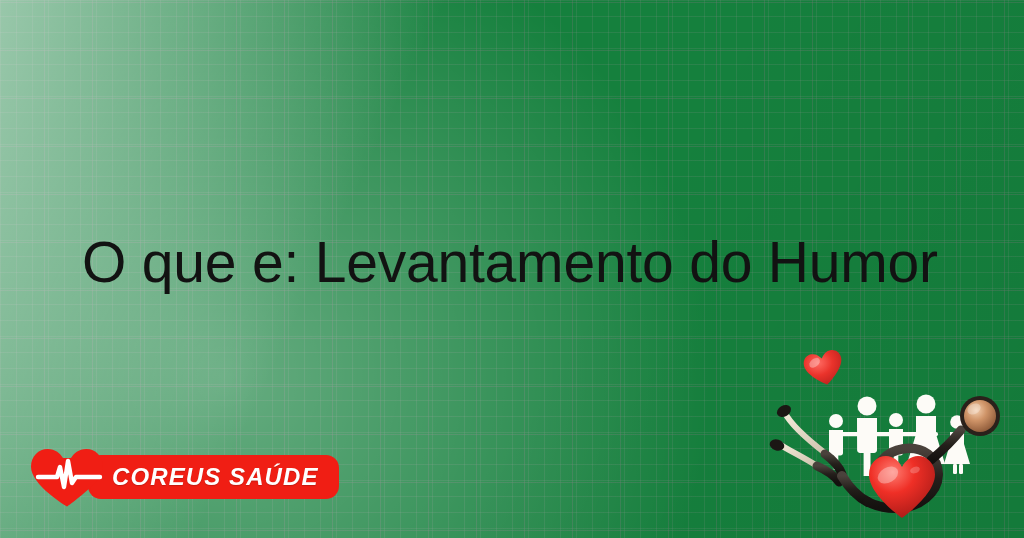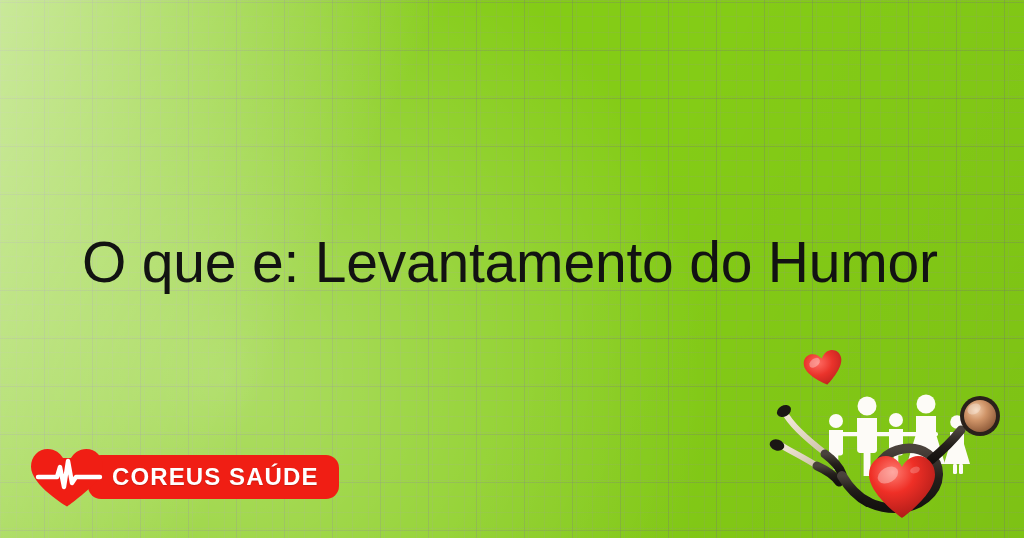--- a/index.html
+++ b/index.html
@@ -7,21 +7,21 @@
   html, body {
     width:1024px; height:538px;
     overflow:hidden;
     font-family:"Liberation Sans", sans-serif;
   }
 
   
   #slide {
     position:relative;
     width:1024px; height:538px;
-    background-color:#84cc16;
+    background-color:#15803d;
     overflow:hidden;
   }
 
   #grid-minor, #grid-major, #paper-noise {
     position:absolute; inset:0;
     pointer-events:none;
   }
 
   
   #grid-minor {
@@ -80,20 +80,21 @@
     background:#f01e14;
     border-radius:11px;
     display:flex; align-items:center;
     padding:0 18px 0 22px;
     box-shadow:0 0 0 2px #f01e14;
   }
   #brand-name-text {
     color:#ffffff;
     font-size:24px;
     font-weight:700;
+    font-style:italic;
     letter-spacing:1.1px;
     white-space:nowrap;
     text-shadow:0 1px 1px rgba(0,0,0,.18);
   }
 
   
   #health-illustration {
     position:absolute;
     right:6px; bottom:4px;
     width:250px; height:190px;

